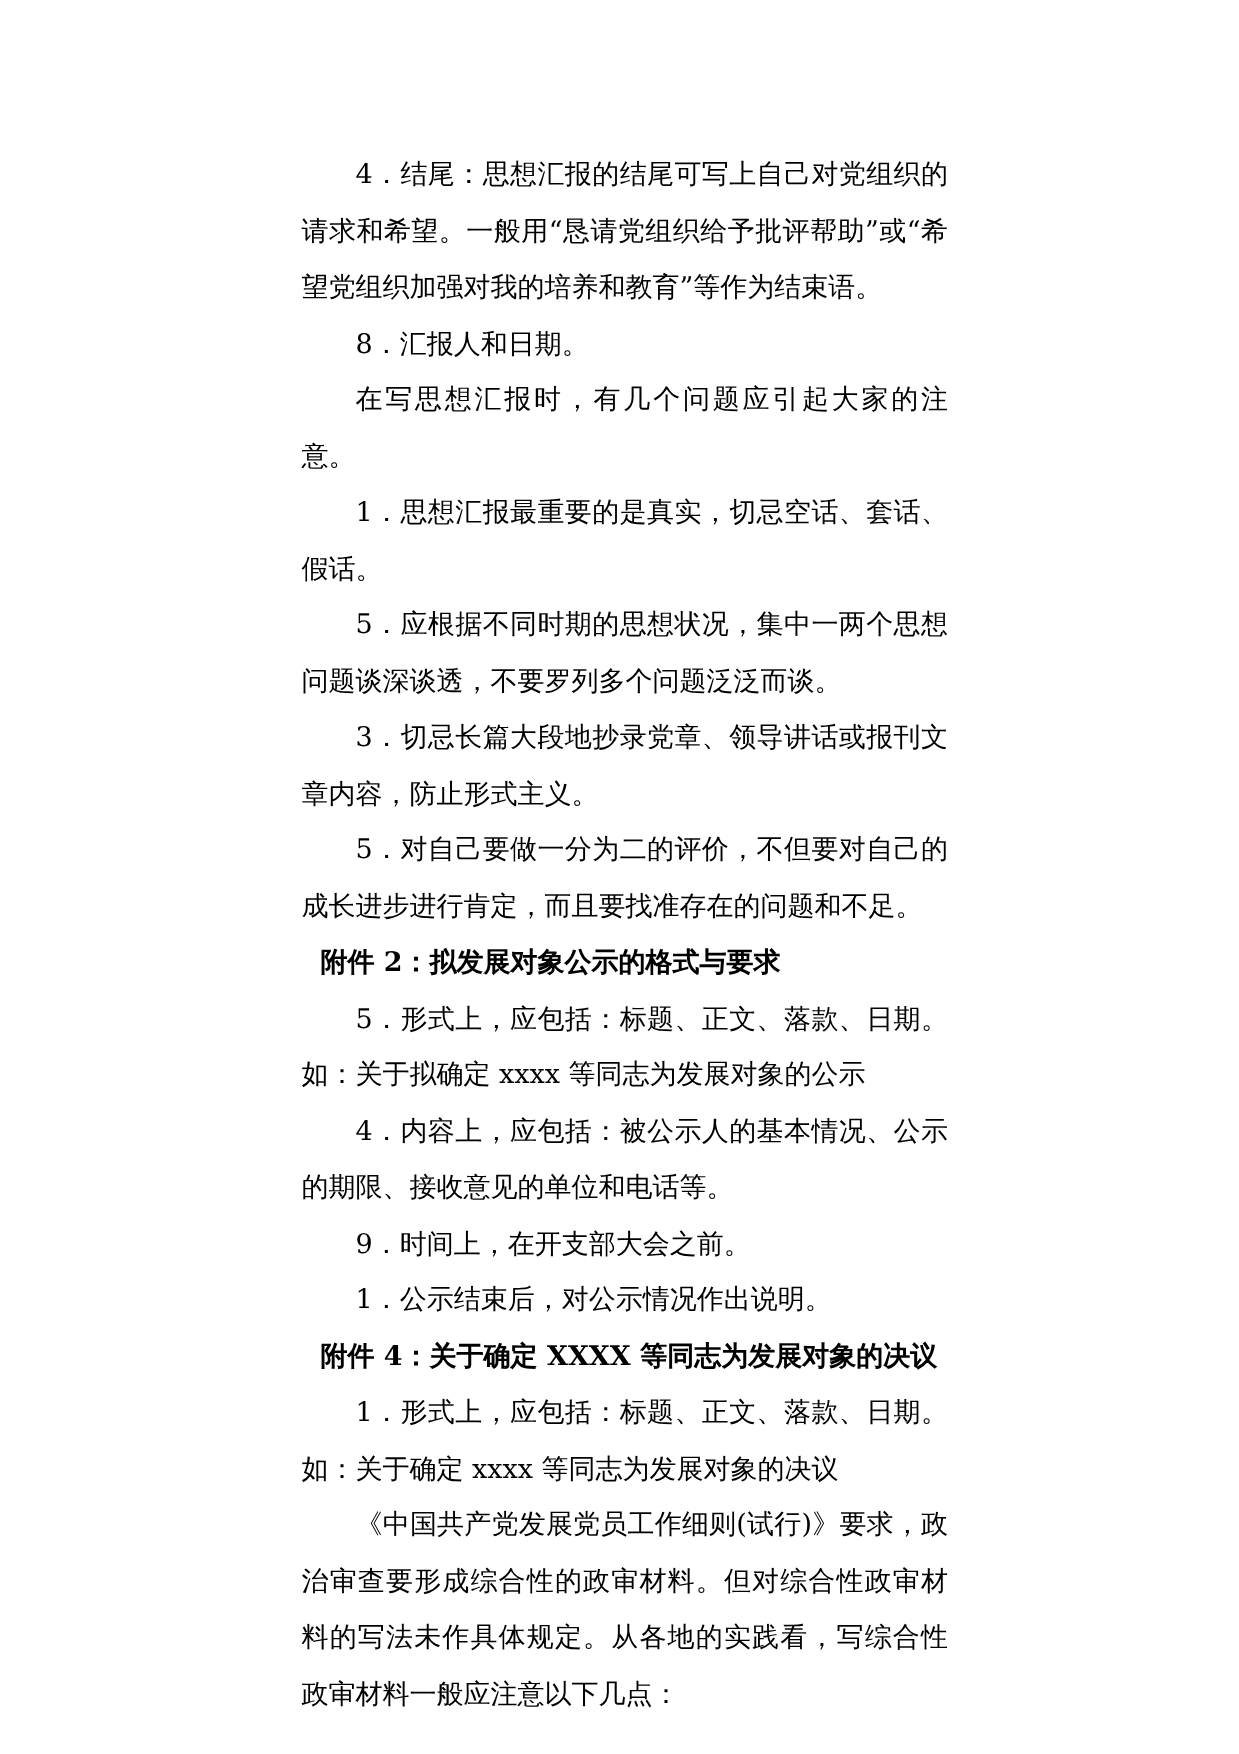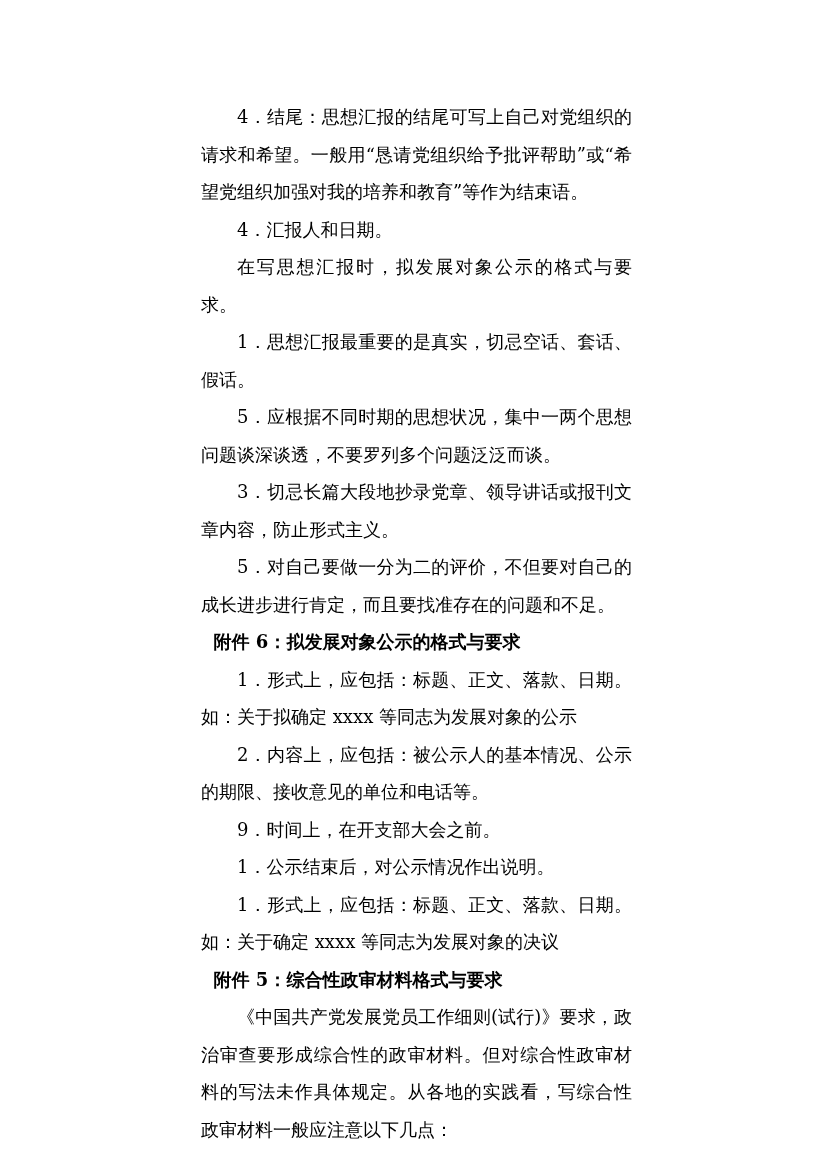--- a/index.html
+++ b/index.html
@@ -31,27 +31,27 @@
   .page p.heading {
     font-weight: bold;
     text-indent: 0.7em;
   }
 </style>
 </head>
 <body>
 
 <div class="page">
   <p class="body">4．结尾：思想汇报的结尾可写上自己对党组织的请求和希望。一般用“恳请党组织给予批评帮助”或“希望党组织加强对我的培养和教育”等作为结束语。</p>
-  <p class="body">4．汇报人和日期。</p>
-  <p class="body">在写思想汇报时，拟发展对象公示的格式与要求。</p>
+  <p class="body">8．汇报人和日期。</p>
+  <p class="body">在写思想汇报时，有几个问题应引起大家的注意。</p>
   <p class="body">1．思想汇报最重要的是真实，切忌空话、套话、假话。</p>
   <p class="body">5．应根据不同时期的思想状况，集中一两个思想问题谈深谈透，不要罗列多个问题泛泛而谈。</p>
   <p class="body">3．切忌长篇大段地抄录党章、领导讲话或报刊文章内容，防止形式主义。</p>
   <p class="body">5．对自己要做一分为二的评价，不但要对自己的成长进步进行肯定，而且要找准存在的问题和不足。</p>
-  <p class="heading">附件 6：拟发展对象公示的格式与要求</p>
-  <p class="body">1．形式上，应包括：标题、正文、落款、日期。如：关于拟确定 xxxx 等同志为发展对象的公示</p>
-  <p class="body">2．内容上，应包括：被公示人的基本情况、公示的期限、接收意见的单位和电话等。</p>
+  <p class="heading">附件 2：拟发展对象公示的格式与要求</p>
+  <p class="body">5．形式上，应包括：标题、正文、落款、日期。如：关于拟确定 xxxx 等同志为发展对象的公示</p>
+  <p class="body">4．内容上，应包括：被公示人的基本情况、公示的期限、接收意见的单位和电话等。</p>
   <p class="body">9．时间上，在开支部大会之前。</p>
   <p class="body">1．公示结束后，对公示情况作出说明。</p>
+  <p class="heading">附件 4：关于确定 XXXX 等同志为发展对象的决议</p>
   <p class="body">1．形式上，应包括：标题、正文、落款、日期。如：关于确定 xxxx 等同志为发展对象的决议</p>
-  <p class="heading">附件 5：综合性政审材料格式与要求</p>
   <p class="body">《中国共产党发展党员工作细则(试行)》要求，政治审查要形成综合性的政审材料。但对综合性政审材料的写法未作具体规定。从各地的实践看，写综合性政审材料一般应注意以下几点：</p>
 </div>
 
 </body></html>

